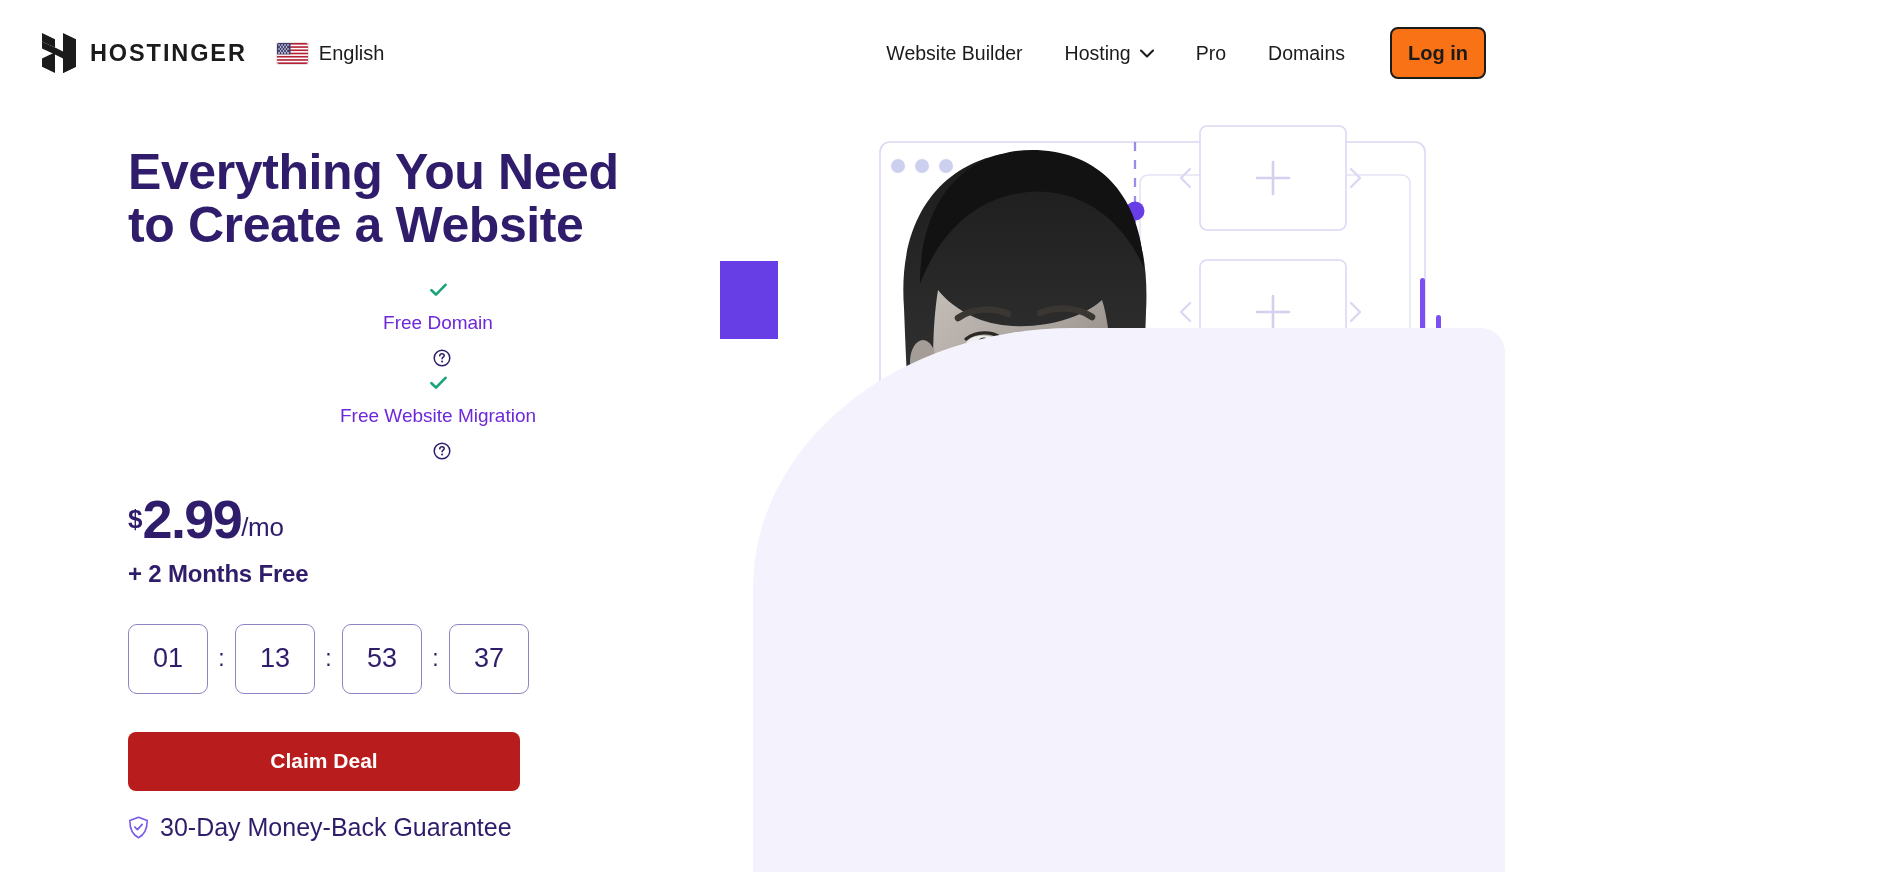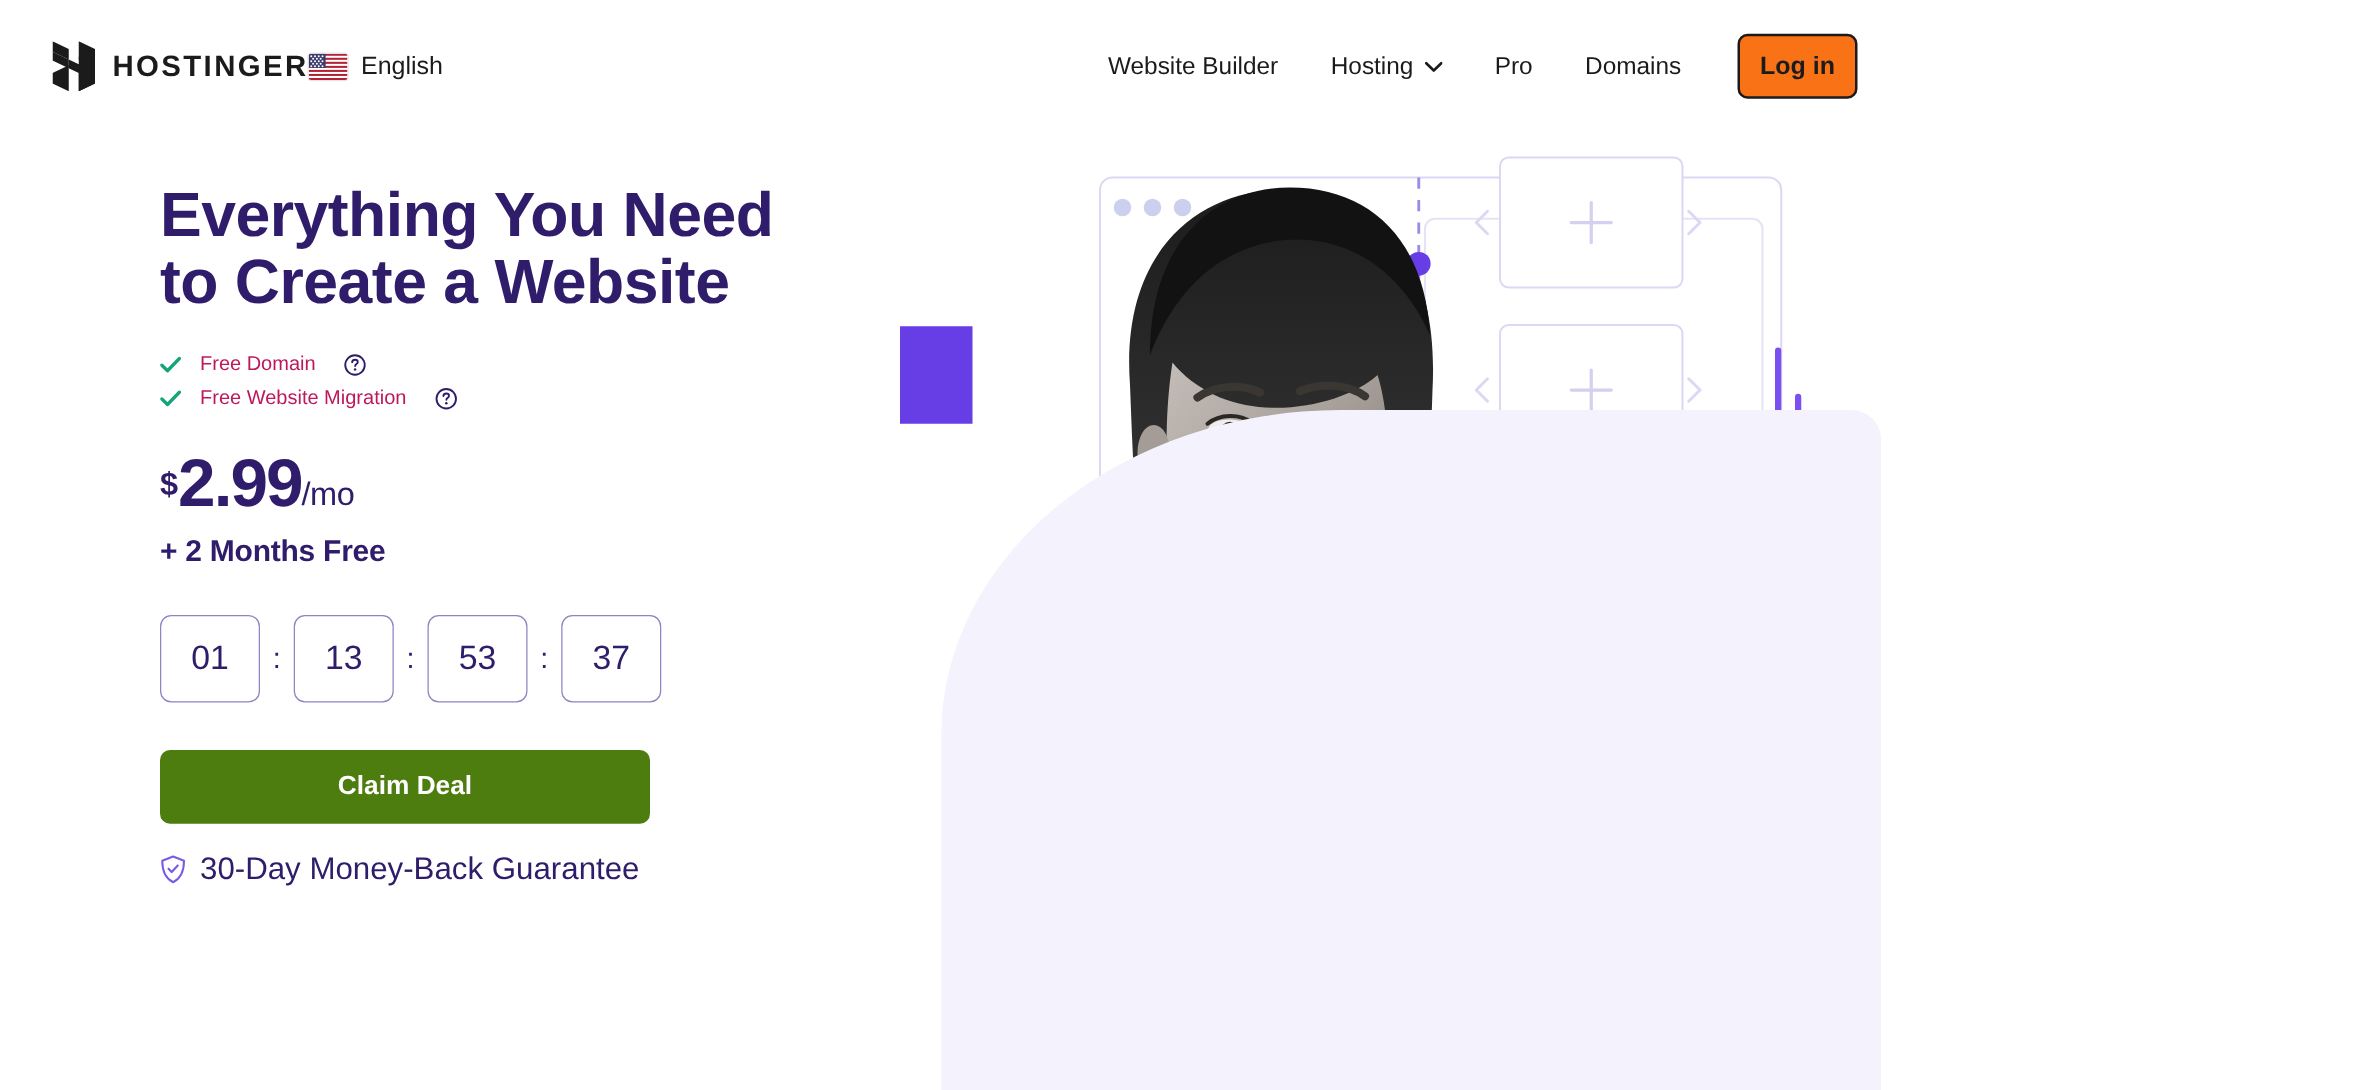--- a/index.html
+++ b/index.html
@@ -46,20 +46,21 @@
     font-weight: 700;
     letter-spacing: 1.9px;
     color: #1b1b1b;
     font-family: "Liberation Sans", sans-serif;
   }
 
   .lang {
     display: flex;
     align-items: center;
     gap: 11px;
+    margin-left: 30px;
     cursor: pointer;
   }
   .flag {
     width: 31px; height: 21px;
     border-radius: 2px;
     display:block;
     box-shadow: 0 0 0 1px rgba(0,0,0,.10);
   }
   .lang-label {
     font-size: 20px;
@@ -130,22 +131,23 @@
   .features {
     margin-top: 31px;
     display: flex;
     flex-direction: column;
     gap: 9px;
   }
   .feature {
     display: flex;
     align-items: center;
     gap: 15px;
-    font-size: 16px;
-    color: #be185d;
+    font-size: 19px;
+    color: #6d28d9;
+    flex-direction: column;
   }
   .check { width: 17px; height: 14px; display:block; flex: 0 0 auto; }
   .qmark { width: 18px; height: 18px; display:block; margin-left: 8px; cursor: pointer; flex:0 0 auto;}
 
   .price-row {
     margin-top: 36px;
     display: flex;
     align-items: flex-end;
     color: #2f1c6a;
   }
@@ -200,21 +202,21 @@
     text-align: center;
     font-size: 23px;
     color: #2f1c6a;
     line-height: 1;
   }
 
   .cta {
     margin-top: 38px;
     width: 392px;
     height: 59px;
-    background: #4d7c0f;
+    background: #b91c1c;
     border: none;
     border-radius: 8px;
     color: #fff;
     font-size: 21px;
     font-weight: 700;
     cursor: pointer;
     font-family: "Liberation Sans", sans-serif;
     display: flex;
     align-items: center;
     justify-content: center;

